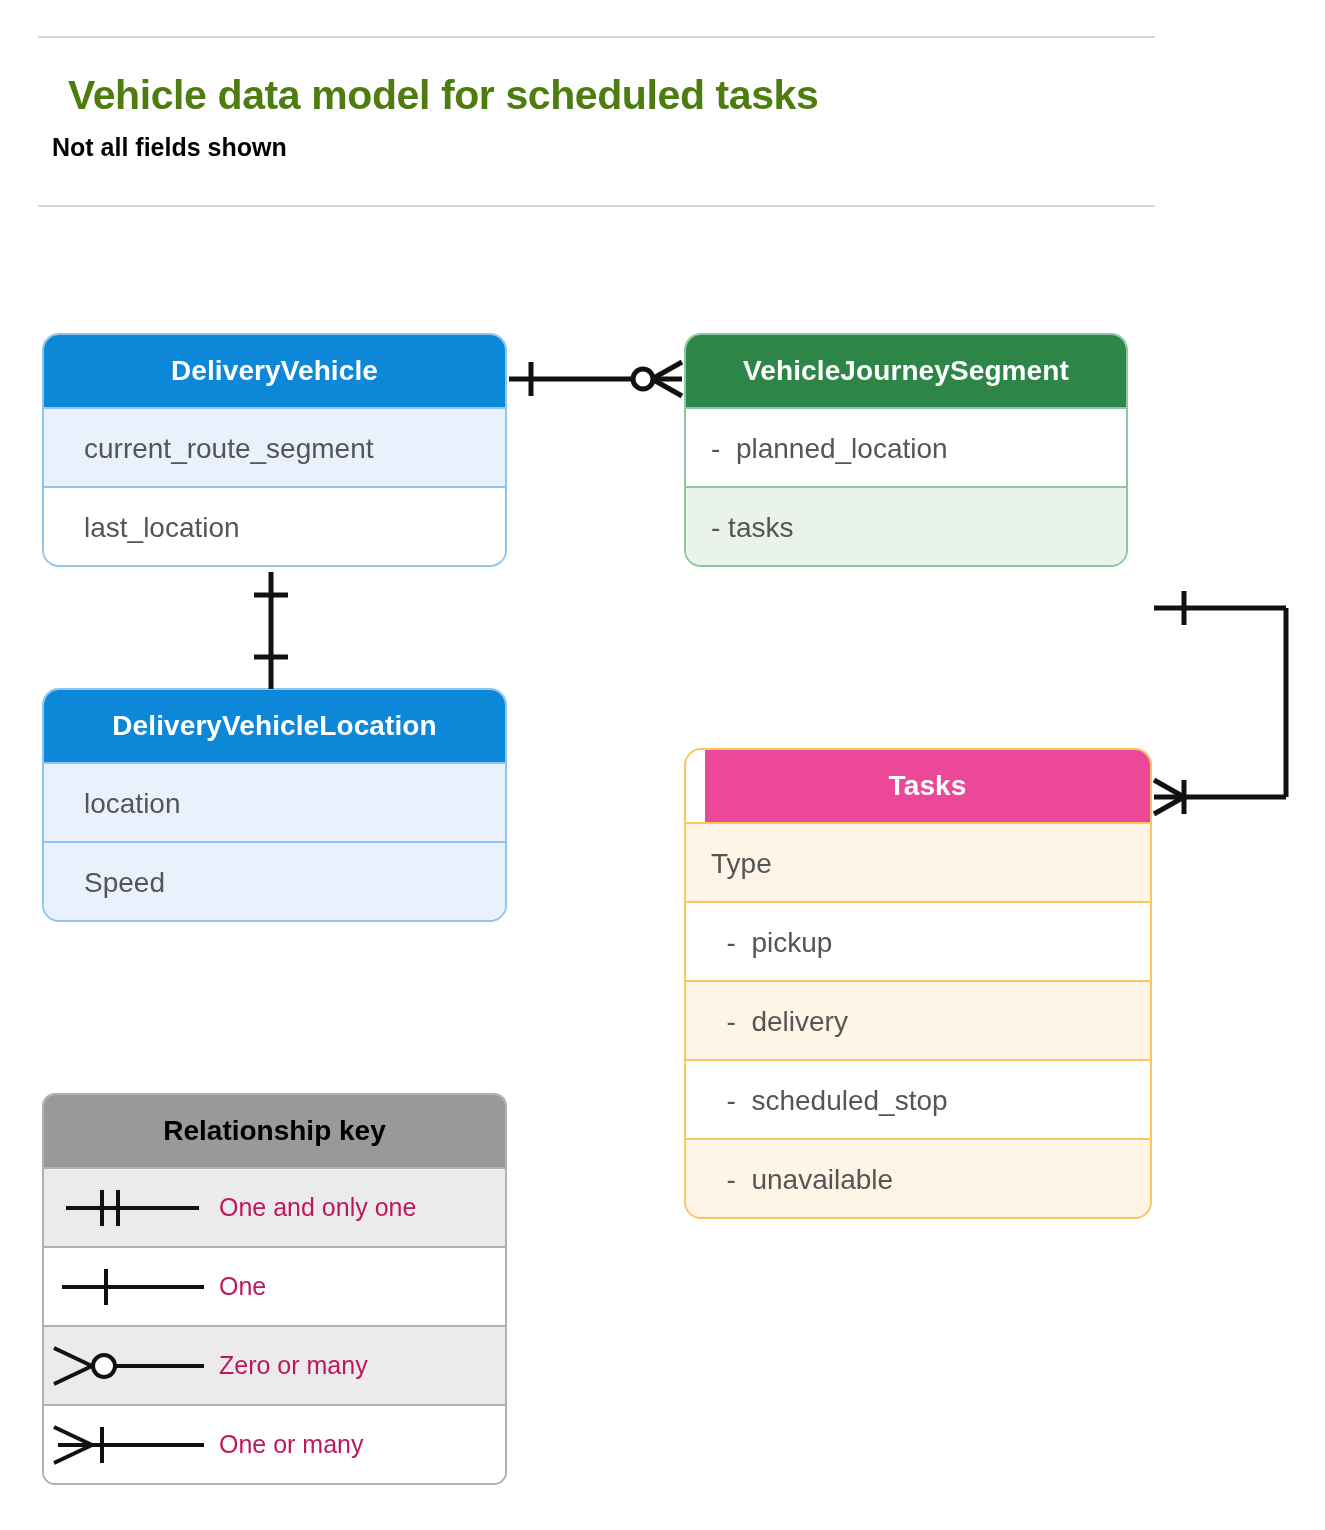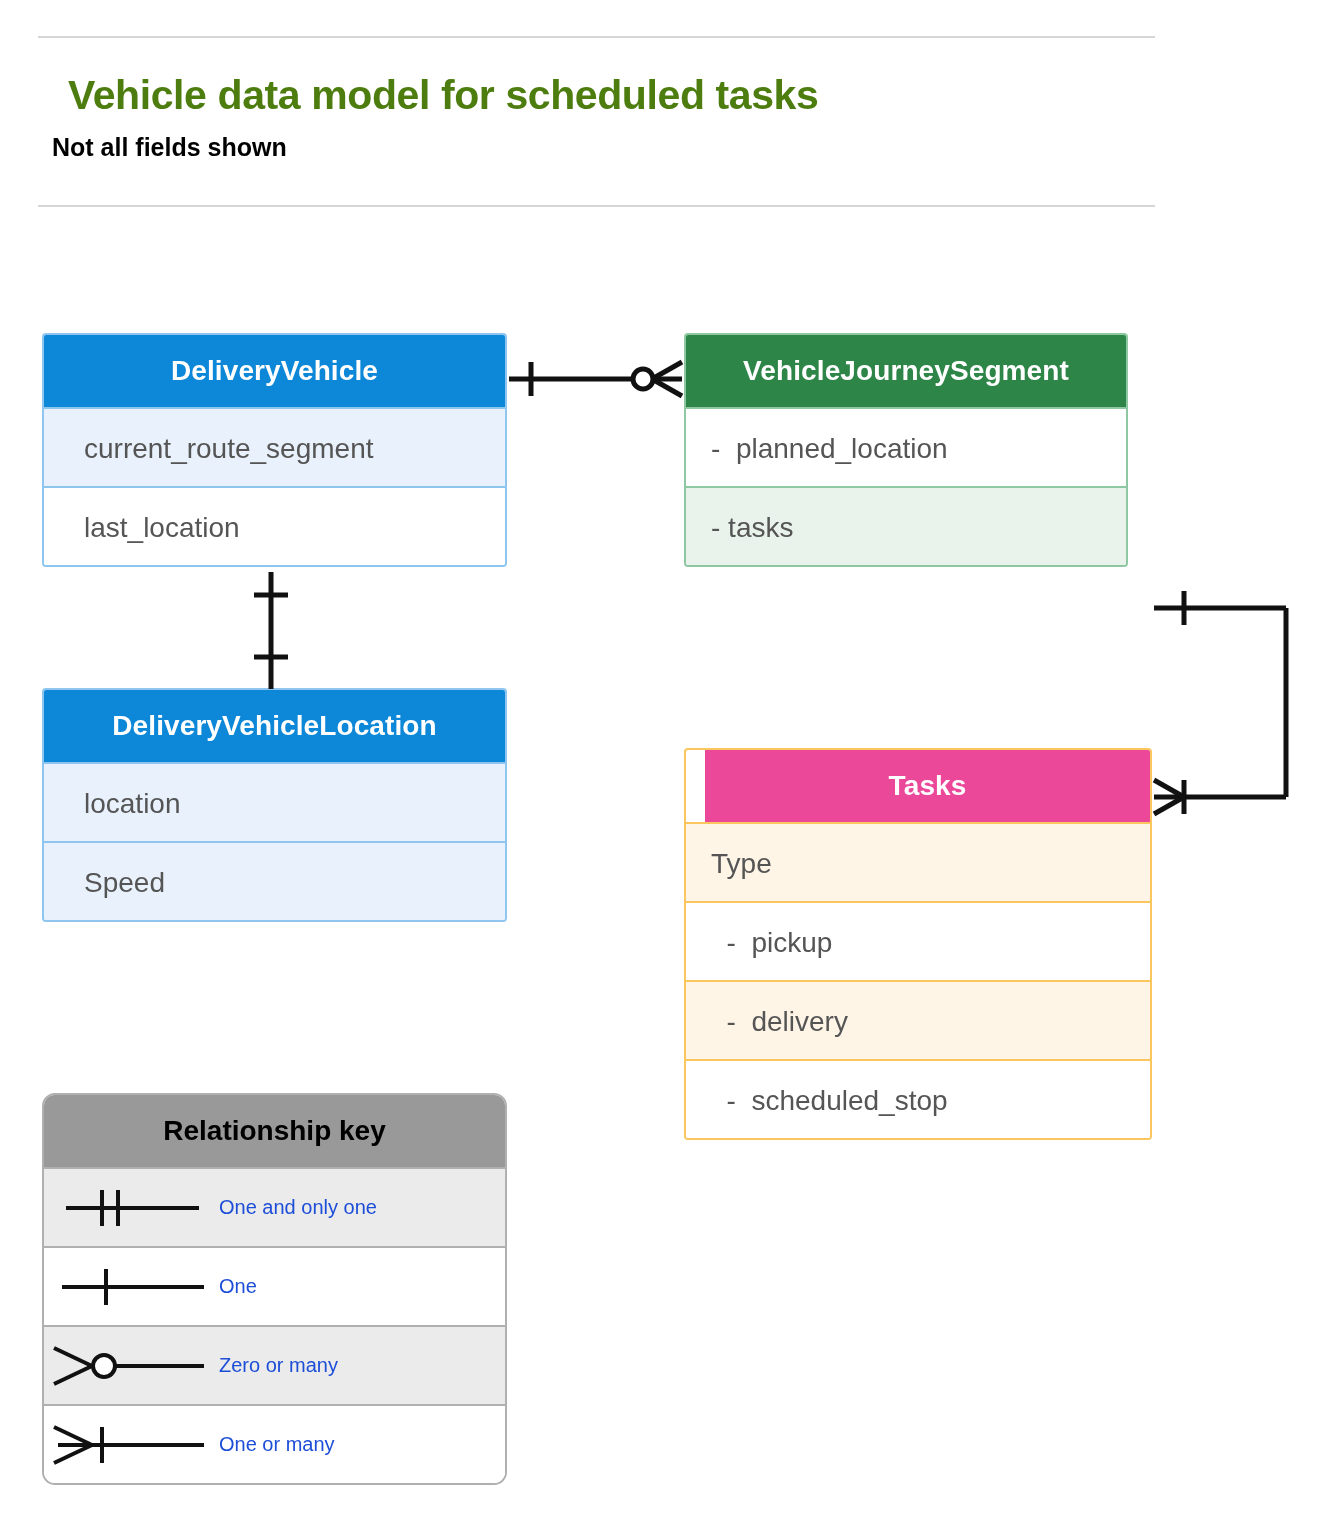--- a/index.html
+++ b/index.html
@@ -47,21 +47,21 @@
     font-size: 25px;
     font-weight: 700;
     color: #000000;
     white-space: nowrap;
   }
 
   
   .entity {
     position: absolute;
     box-sizing: border-box;
-    border-radius: 4px;
+    border-radius: 17px;
     overflow: hidden;
   }
   .entity .ent-head {
     height: 72px;
     line-height: 72px;
     text-align: center;
     font-size: 28px;
     font-weight: 700;
     color: #ffffff;
     letter-spacing: 0.1px;
@@ -137,22 +137,22 @@
     display: flex;
     align-items: center;
   }
   .legend-row.alt { background: #ebebeb; }
   .legend-sym {
     width: 175px;
     height: 79px;
     flex: 0 0 175px;
   }
   .legend-label {
-    font-size: 20px;
-    color: #1d4ed8;
+    font-size: 25px;
+    color: #be185d;
     white-space: nowrap;
   }
 
   
   #connectors {
     position: absolute;
     left: 0; top: 0;
     width: 1325px;
     height: 1530px;
     pointer-events: none;
@@ -185,20 +185,21 @@
     <div class="ent-row alt">location</div>
     <div class="ent-row alt">Speed</div>
   </div>
 
   <div class="entity theme-orange" id="ent-tasks">
     <div class="ent-head">Tasks</div>
     <div class="ent-row alt">Type</div>
     <div class="ent-row">  -  pickup</div>
     <div class="ent-row alt">  -  delivery</div>
     <div class="ent-row">  -  scheduled_stop</div>
+    <div class="ent-row alt">  -  unavailable</div>
   </div>
 
   <div id="legend">
     <div class="legend-head">Relationship key</div>
 
     <div class="legend-row alt">
       <div class="legend-sym">
         <svg width="175" height="79" viewBox="0 0 175 79">
           <g stroke="#111111" stroke-width="4" fill="none">
             <line x1="22" y1="40" x2="155" y2="40"></line>

